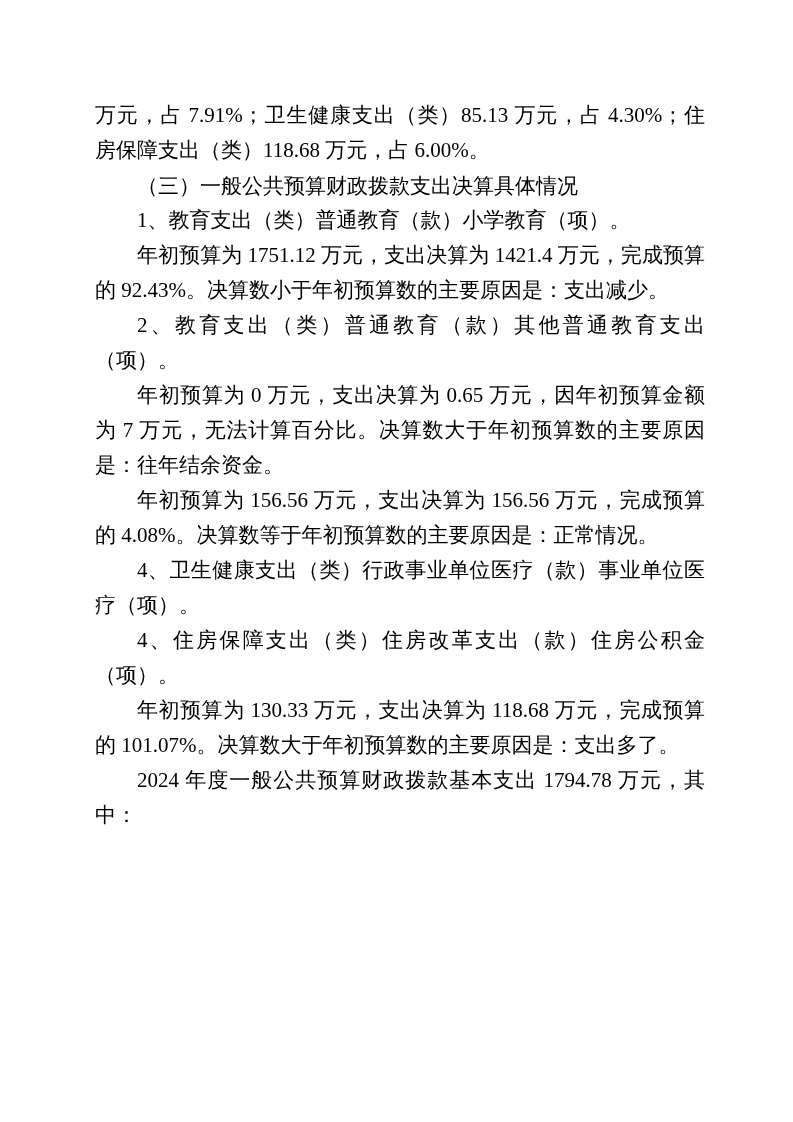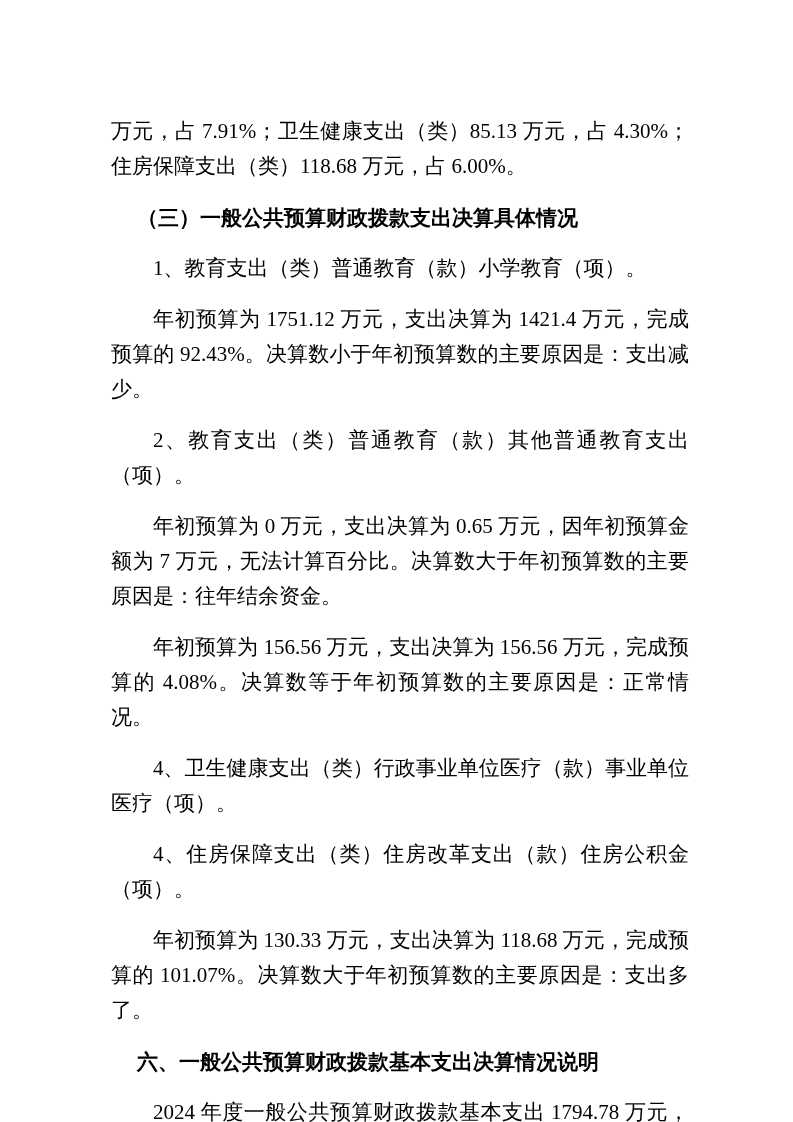--- a/index.html
+++ b/index.html
@@ -16,51 +16,50 @@
     font-family: "Liberation Serif", "DejaVu Serif", serif;
     color: #000000;
   }
   .content {
     position: absolute;
     top: 98px;
     left: 95px;
     width: 610px;
   }
   .para {
-    margin: 16px;
+    margin: 0;
     font-size: 21px;
     line-height: 35px;
     text-align: justify;
     text-indent: 2em;
     word-break: break-all;
   }
   .para.no-indent {
     text-indent: 0;
   }
   .heading {
     margin: 0;
     font-size: 21px;
     line-height: 35px;
-    font-weight: 700;
+    font-weight: 400;
     font-family: "Liberation Sans", "DejaVu Sans", sans-serif;
     text-indent: 2em;
     text-align: justify;
   }
 </style>
 </head>
 <body>
 
 <div class="page">
   <div class="content">
     <p class="para no-indent">万元，占 7.91%；卫生健康支出（类）85.13 万元，占 4.30%；住房保障支出（类）118.68 万元，占 6.00%。</p>
     <h3 class="heading">（三）一般公共预算财政拨款支出决算具体情况</h3>
     <p class="para">1、教育支出（类）普通教育（款）小学教育（项）。</p>
     <p class="para">年初预算为 1751.12 万元，支出决算为 1421.4 万元，完成预算的 92.43%。决算数小于年初预算数的主要原因是：支出减少。</p>
     <p class="para">2、教育支出（类）普通教育（款）其他普通教育支出（项）。</p>
     <p class="para">年初预算为 0 万元，支出决算为 0.65 万元，因年初预算金额为 7 万元，无法计算百分比。决算数大于年初预算数的主要原因是：往年结余资金。</p>
     <p class="para">年初预算为 156.56 万元，支出决算为 156.56 万元，完成预算的 4.08%。决算数等于年初预算数的主要原因是：正常情况。</p>
     <p class="para">4、卫生健康支出（类）行政事业单位医疗（款）事业单位医疗（项）。</p>
     <p class="para">4、住房保障支出（类）住房改革支出（款）住房公积金（项）。</p>
     <p class="para">年初预算为 130.33 万元，支出决算为 118.68 万元，完成预算的 101.07%。决算数大于年初预算数的主要原因是：支出多了。</p>
-    <h3 class="heading">六、一般公共预算财政拨款基本支出决算情况说明</h3>
     <p class="para">2024 年度一般公共预算财政拨款基本支出 1794.78 万元，其中：</p>
   </div>
 </div>
 
 </body></html>

